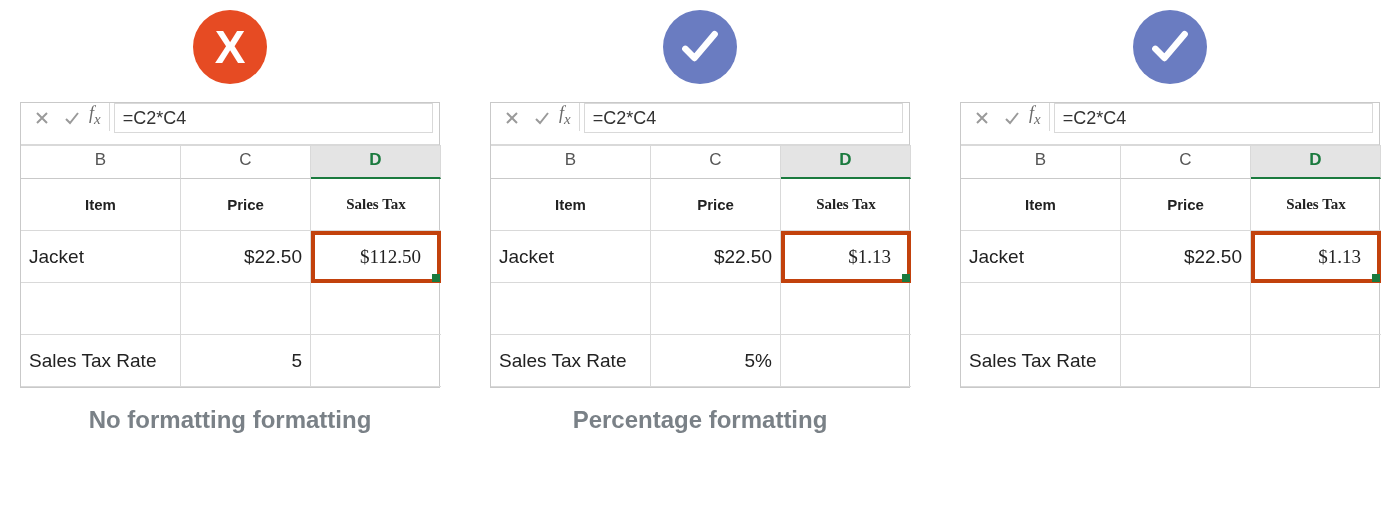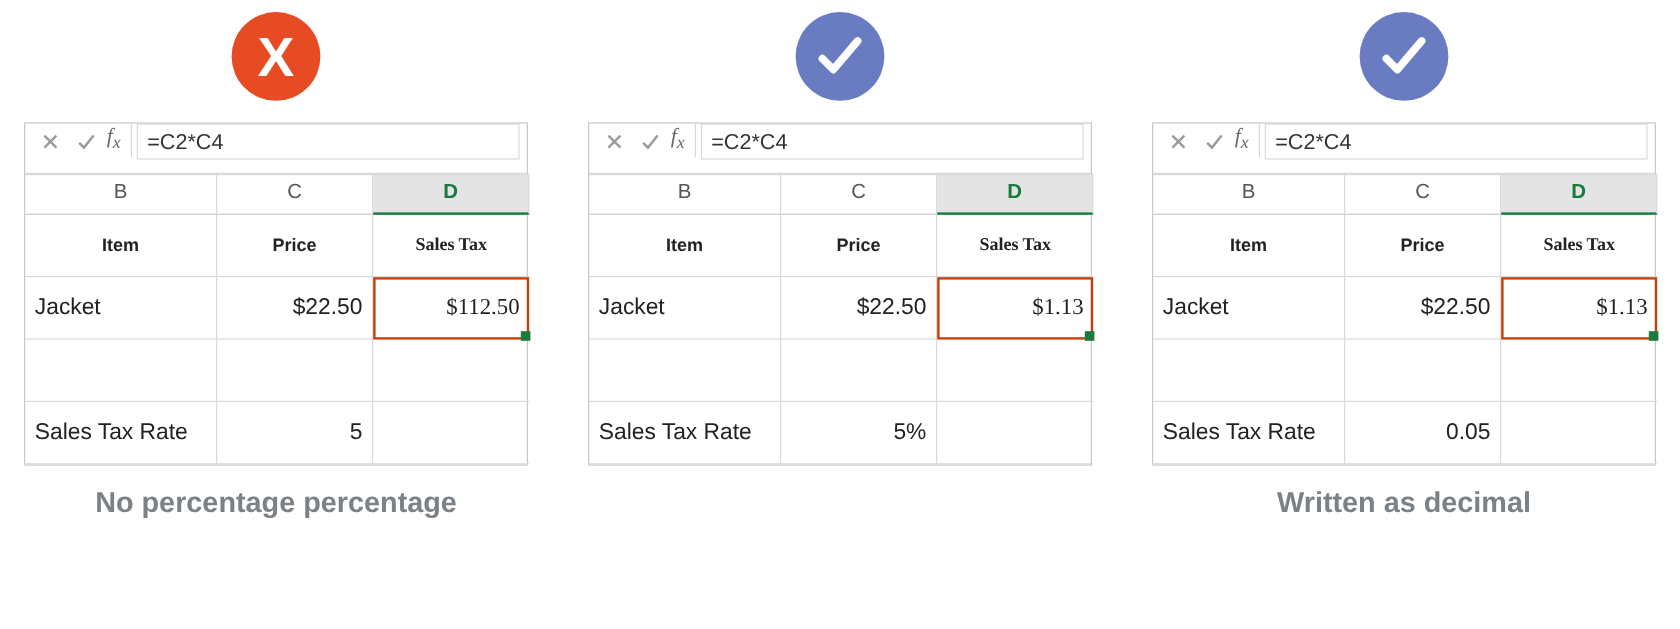--- a/index.html
+++ b/index.html
@@ -115,22 +115,22 @@
     border-bottom: 1px solid #d9d9d9;
     padding: 0 8px;
     display: flex;
     align-items: center;
   }
   .cell.header { font-weight: 700; justify-content: center; font-size: 15px; }
   .cell:nth-child(3n) { border-right: none; font-family: Liberation Serif, serif; }
   .cell.right { justify-content: flex-end; text-align: right; }
   .cell.selected {
     position: relative;
-    border: 2px solid #c2410c;
-    padding: 0 6px;
+    border: 4px solid #c2410c;
+    padding: 0 16px;
   }
   .cell.selected::after {
     content: "";
     position: absolute;
     right: -3px;
     bottom: -3px;
     width: 8px;
     height: 8px;
     background: #1a7a3e;
   }
@@ -183,21 +183,21 @@
 
         <div class="cell"></div>
         <div class="cell"></div>
         <div class="cell"></div>
 
         <div class="cell">Sales Tax Rate</div>
         <div class="cell right">5</div>
         <div class="cell"></div>
       </div>
     </div>
-    <div class="caption">No percentage percentage</div>
+    <div class="caption">No formatting formatting</div>
   </div>
 
   <div class="panel">
     <div class="badge check">
       <svg viewBox="0 0 24 24">
           <path d="M4 13 L9 18 L20 5" stroke="#fff" stroke-width="3.5" fill="none" stroke-linecap="round" stroke-linejoin="round"></path>
         </svg>
     </div>
     <div class="sheet">
       <div class="formula-bar">
@@ -230,20 +230,21 @@
 
         <div class="cell"></div>
         <div class="cell"></div>
         <div class="cell"></div>
 
         <div class="cell">Sales Tax Rate</div>
         <div class="cell right">5%</div>
         <div class="cell"></div>
       </div>
     </div>
+    <div class="caption">Percentage formatting</div>
   </div>
 
   <div class="panel">
     <div class="badge check">
       <svg viewBox="0 0 24 24">
           <path d="M4 13 L9 18 L20 5" stroke="#fff" stroke-width="3.5" fill="none" stroke-linecap="round" stroke-linejoin="round"></path>
         </svg>
     </div>
     <div class="sheet">
       <div class="formula-bar">
@@ -272,20 +273,18 @@
 
         <div class="cell">Jacket</div>
         <div class="cell right">$22.50</div>
         <div class="cell right selected">$1.13</div>
 
         <div class="cell"></div>
         <div class="cell"></div>
         <div class="cell"></div>
 
         <div class="cell">Sales Tax Rate</div>
-        <div class="cell right">0.05</div>
-        <div class="cell"></div>
-      </div>
-    </div>
-    <div class="caption">Written as decimal</div>
+        <div class="cell"></div>
+      </div>
+    </div>
   </div>
 
 </div>
 
 </body></html>

